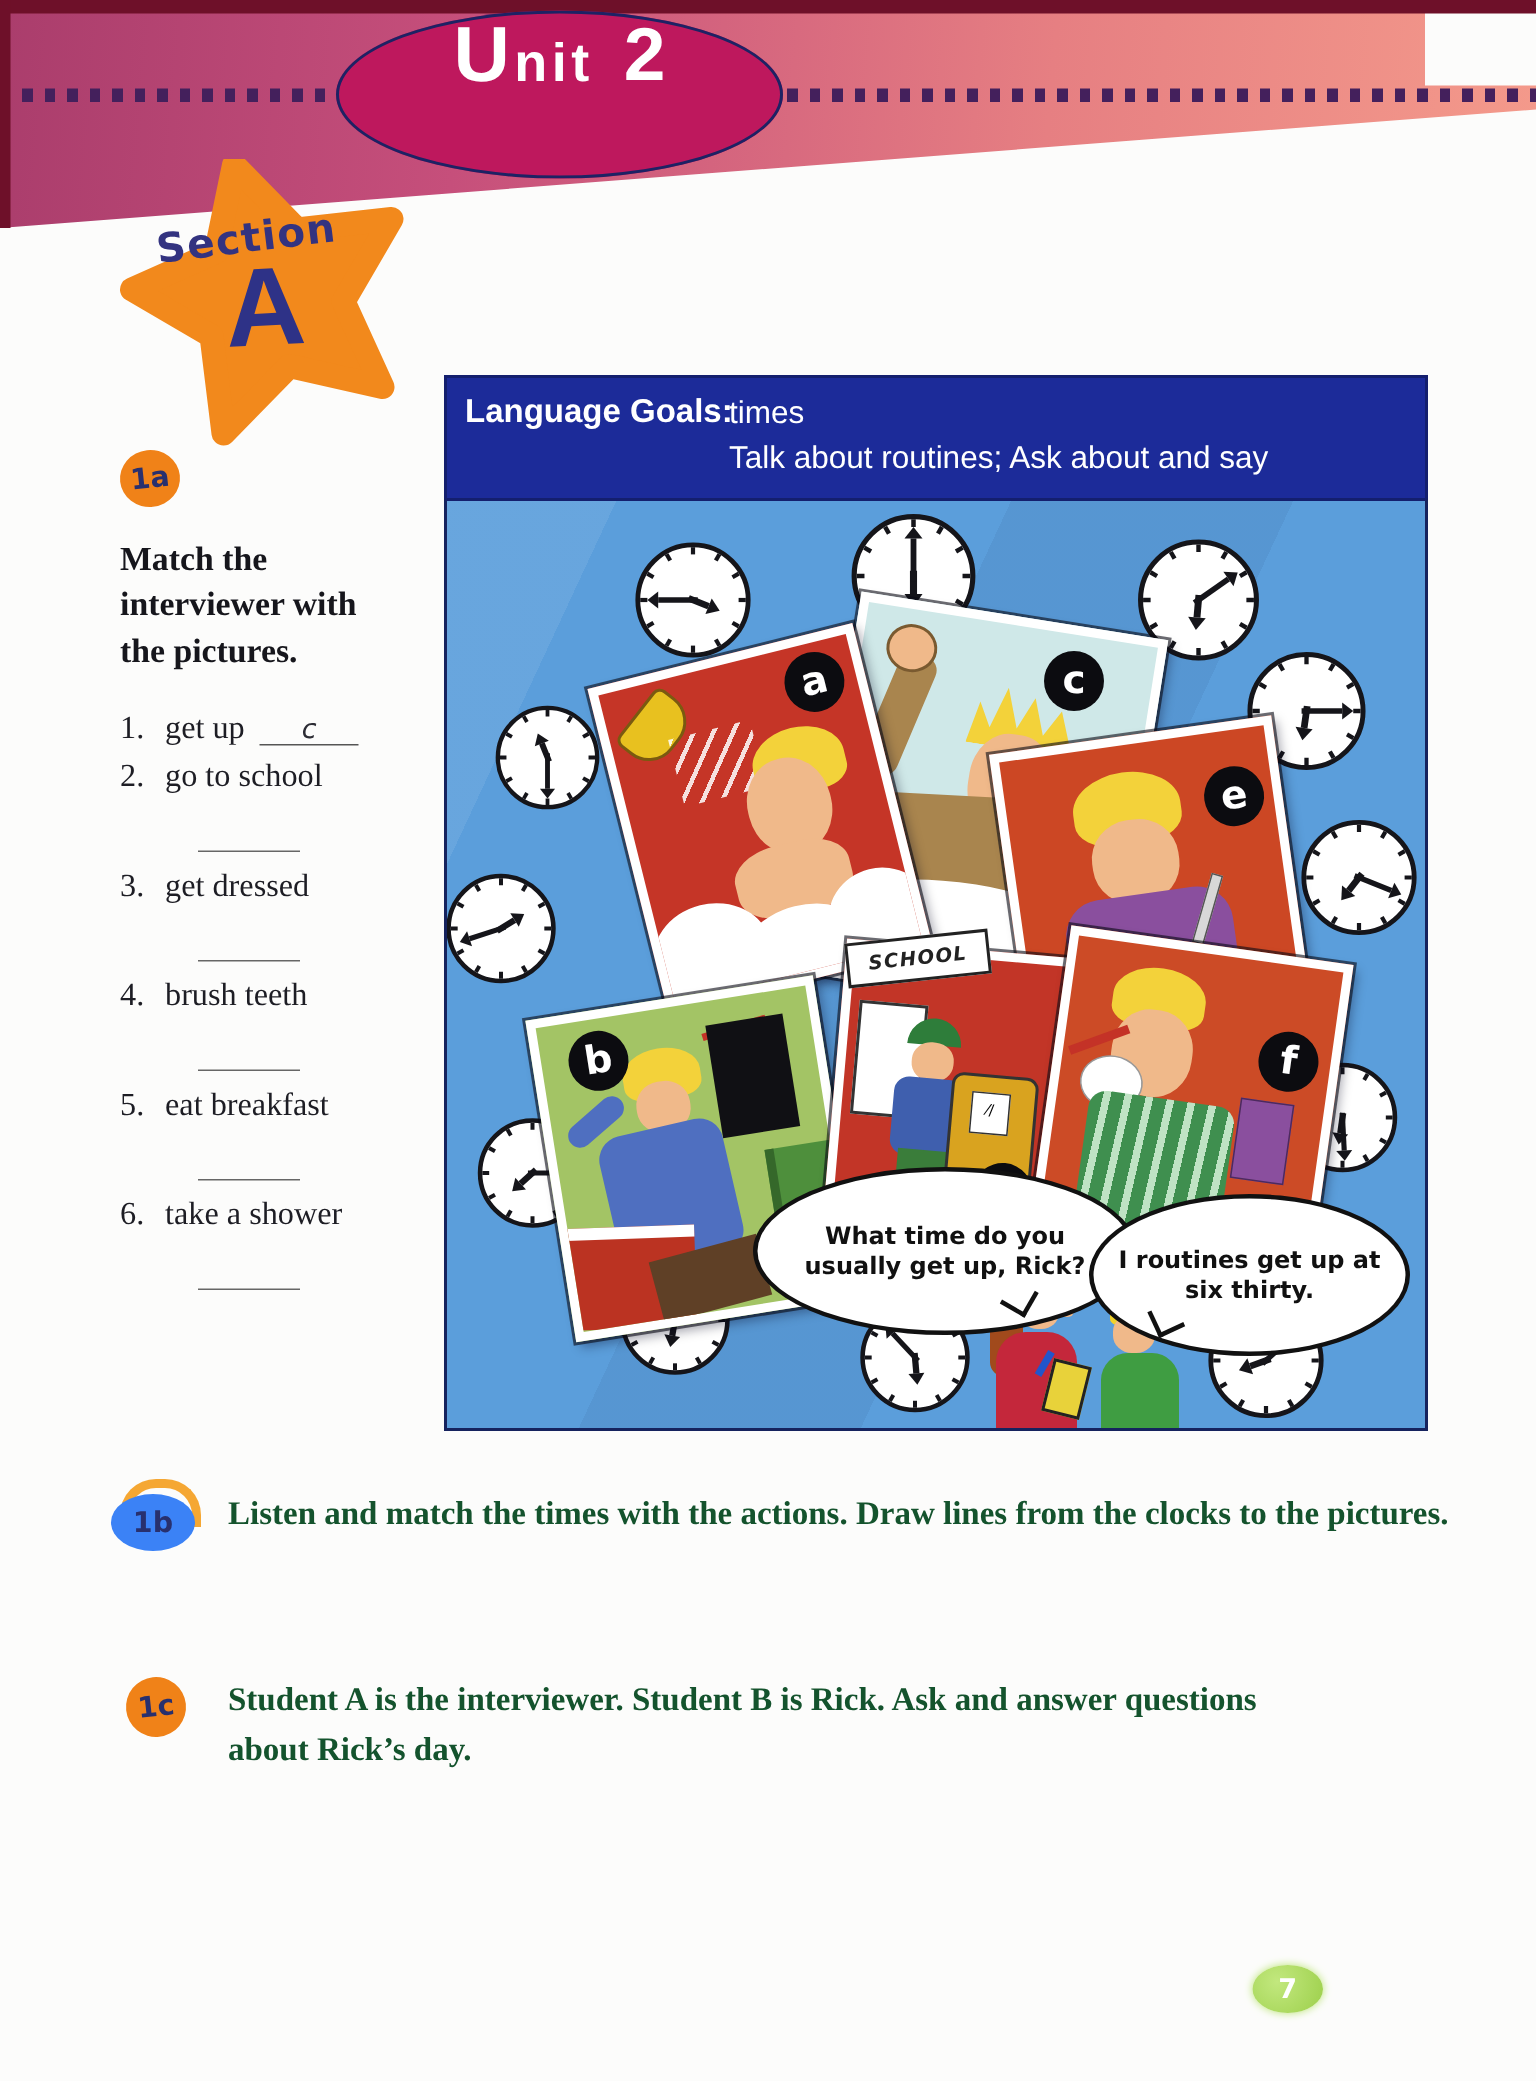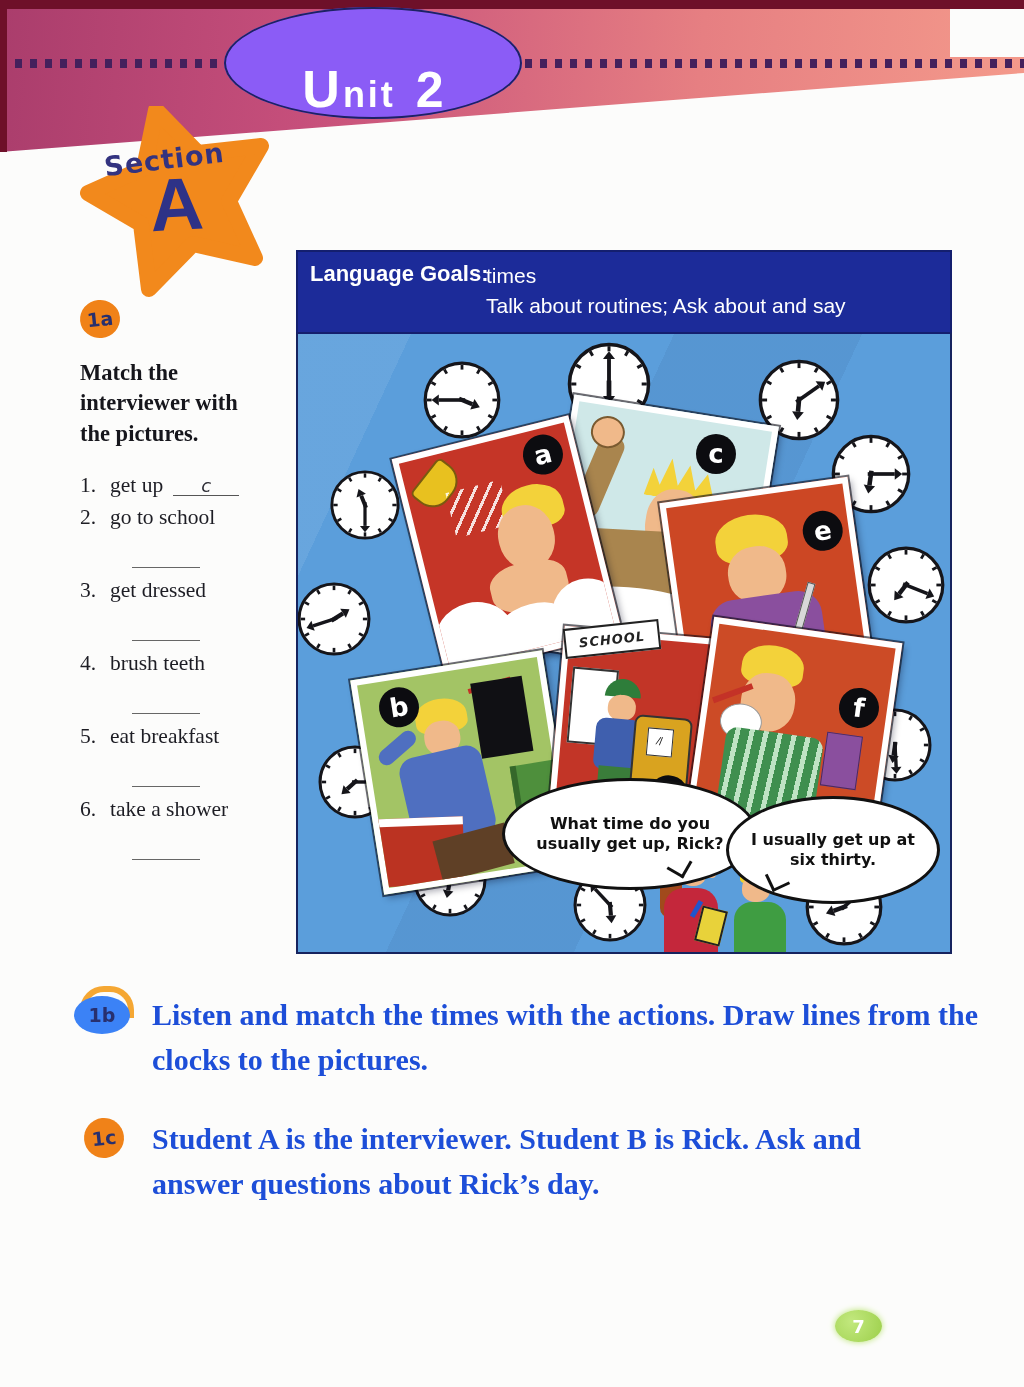--- a/index.html
+++ b/index.html
@@ -8,21 +8,21 @@
 
   
   .edge-top{position:absolute;left:0;top:0;width:1024px;height:9px;background:#6e1029;}
   .edge-left{position:absolute;left:0;top:0;width:7px;height:152px;background:#6e1029;}
   .pink-band{position:absolute;left:0;top:0;width:1024px;height:160px;
      background:linear-gradient(95deg,#aa3d6c 0%,#c64f7b 30%,#e67f82 68%,#f49a8b 100%);
      clip-path:polygon(0 0,950px 0,950px 57px,1024px 57px,1024px 73px,0 152px);}
   .dots-line{position:absolute;left:0;top:59px;width:1024px;height:9px;
      background:repeating-linear-gradient(90deg,#44205c 0 7px,transparent 7px 15px);}
   .unit-ellipse{position:absolute;left:224px;top:7px;width:298px;height:112px;border-radius:50%;
-     background:#8b5cf6;display:flex;align-items:flex-end;justify-content:center;z-index:5;
+     background:#be185d;display:flex;align-items:flex-start;justify-content:center;z-index:5;
      box-shadow:0 0 0 2px #1d2264 inset;}
   .unit-word{color:#fff;font-family:"Liberation Sans",sans-serif;font-weight:bold;
      font-size:36px;letter-spacing:3px;}
   .unit-word::first-letter{font-size:52px;}
   .unit-num{color:#fff;font-family:"Liberation Sans",sans-serif;font-weight:bold;
      font-size:50px;margin-left:20px;}
 
   
   .star-wrap{position:absolute;left:76px;top:106px;width:214px;height:192px;z-index:6;}
   .star-word{position:absolute;left:28px;top:38px;transform:rotate(-7deg);
@@ -76,21 +76,21 @@
      color:#2c2c34;line-height:1;}
   .blank-row{height:30px;margin:2px 0 10px 52px;width:68px;border-bottom:1.6px solid #666;}
 
   
   .sec-1b-badge{position:absolute;left:74px;top:986px;width:56px;height:50px;z-index:2;}
   .hp-arc{position:absolute;left:6px;top:0;width:42px;height:26px;border:6px solid #f5a733;
      border-bottom:none;border-radius:24px 24px 0 0;}
   .hp-body{position:absolute;left:0;top:10px;width:56px;height:38px;border-radius:50%;
      background:#3b82f6;display:flex;align-items:center;justify-content:center;
      color:#28306e;font-family:"DejaVu Sans",sans-serif;font-weight:bold;font-size:19px;}
-  .sec-text{position:absolute;font-weight:bold;font-size:30px;color:#1d4ed8;line-height:1.5;}
+  .sec-text{position:absolute;font-weight:bold;font-size:22px;color:#14532d;line-height:1.5;}
   .text-1b{left:152px;top:992px;width:828px;}
   .badge-1c{position:absolute;left:84px;top:1118px;width:40px;height:40px;font-size:19px;
      transform:rotate(-6deg);}
   .text-1c{left:152px;top:1116px;width:730px;}
   .dialogue{position:absolute;left:152px;top:1202px;font-size:21.5px;color:#1d1d24;line-height:1.75;}
   .dlg-row span{margin-right:8px;}
 
   
   .page-badge{position:absolute;left:835px;top:1310px;width:47px;height:32px;border-radius:50%;
      background:radial-gradient(circle at 35% 35%,#c2e87e,#9ccf4a);display:flex;align-items:center;
@@ -487,21 +487,21 @@
         <div class="letter-badge" style="right:8px;top:44px;">f</div>
       </div>
 
       <div class="letter-badge" style="left:398px;top:100px;">c</div>
 
       <div class="bubble" style="left:204px;top:444px;width:222px;height:86px;">
         <span>What time do you usually get up, Rick?</span>
       </div>
       <div class="tail q" style="left:372px;top:522px;"></div>
       <div class="bubble" style="left:428px;top:462px;width:180px;height:82px;">
-        <span>I usually get up at six thirty.</span>
+        <span>I routines get up at six thirty.</span>
       </div>
       <div class="tail a" style="left:470px;top:536px;"></div>
 
       <div style="position:absolute;left:352px;top:496px;width:84px;height:125px;z-index:11;">
         <div class="shape" style="left:24px;top:4px;width:34px;height:22px;background:#5a3419;border-radius:12px 12px 0 0;"></div>
         <div class="shape" style="left:6px;top:20px;width:68px;height:15px;background:#5a3419;border-radius:50%;transform:rotate(-7deg);"></div>
         <div class="shape" style="left:10px;top:30px;width:22px;height:58px;background:#a14a1c;border-radius:10px;"></div>
         <div class="shape" style="left:30px;top:32px;width:26px;height:24px;background:#f0b98a;border-radius:45%;"></div>
         <div class="shape" style="left:52px;top:40px;width:14px;height:8px;background:#f0b98a;border-radius:0 6px 6px 0;"></div>
         <div class="shape" style="left:14px;top:58px;width:54px;height:64px;background:#c4273b;border-radius:20px 20px 0 0;"></div>

